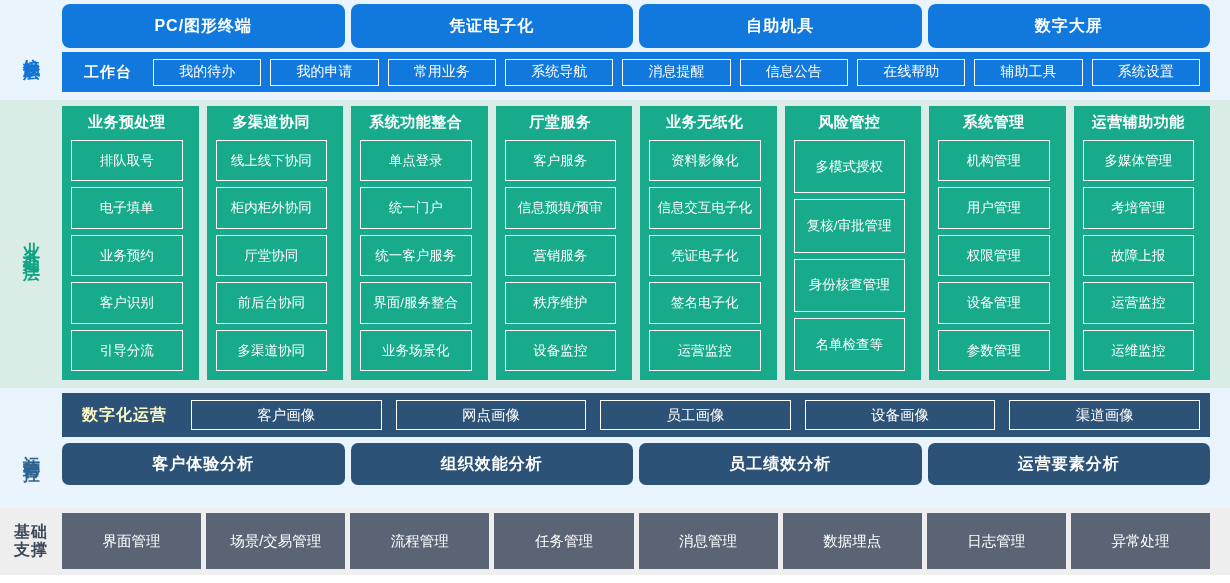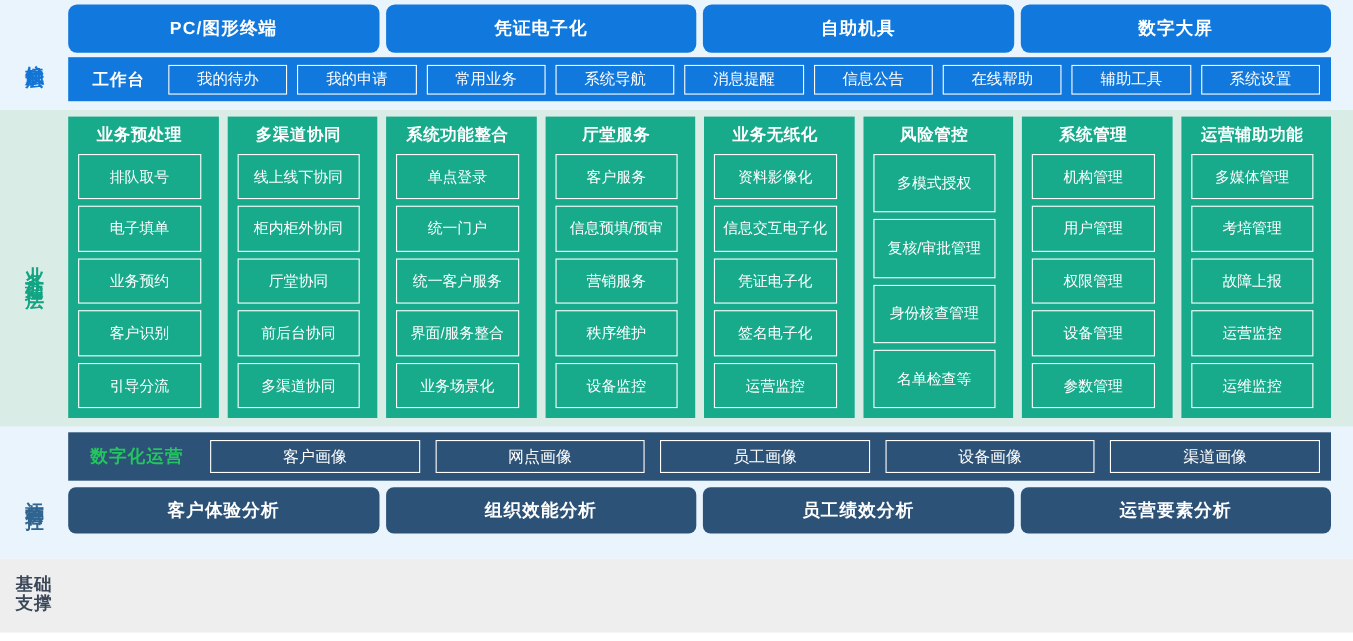--- a/index.html
+++ b/index.html
@@ -165,21 +165,21 @@
 
   .ops-portrait-row {
     height: 44px;
     background: #2d5277;
     display: flex;
     align-items: center;
     padding: 0 10px;
     gap: 14px;
   }
   .ops-title {
-    color: #22c55e;
+    color: #fef9c3;
     font-size: 16px;
     font-weight: bold;
     letter-spacing: 1px;
     padding: 0 10px;
     white-space: nowrap;
   }
   .ops-chip {
     flex: 1;
     height: 30px;
     border: 1px solid #ffffff;
@@ -382,15 +382,25 @@
     </div>
   </section>
 
   <section class="layer layer-base">
     <div class="layer-label">
       <span class="htext">
         <span>基础</span><br>
         <span>支撑</span>
       </span>
     </div>
+    <div class="layer-body">
+      <div class="base-item">界面管理</div>
+      <div class="base-item">场景/交易管理</div>
+      <div class="base-item">流程管理</div>
+      <div class="base-item">任务管理</div>
+      <div class="base-item">消息管理</div>
+      <div class="base-item">数据埋点</div>
+      <div class="base-item">日志管理</div>
+      <div class="base-item">异常处理</div>
+    </div>
   </section>
 
 </div>
 
 </body></html>

